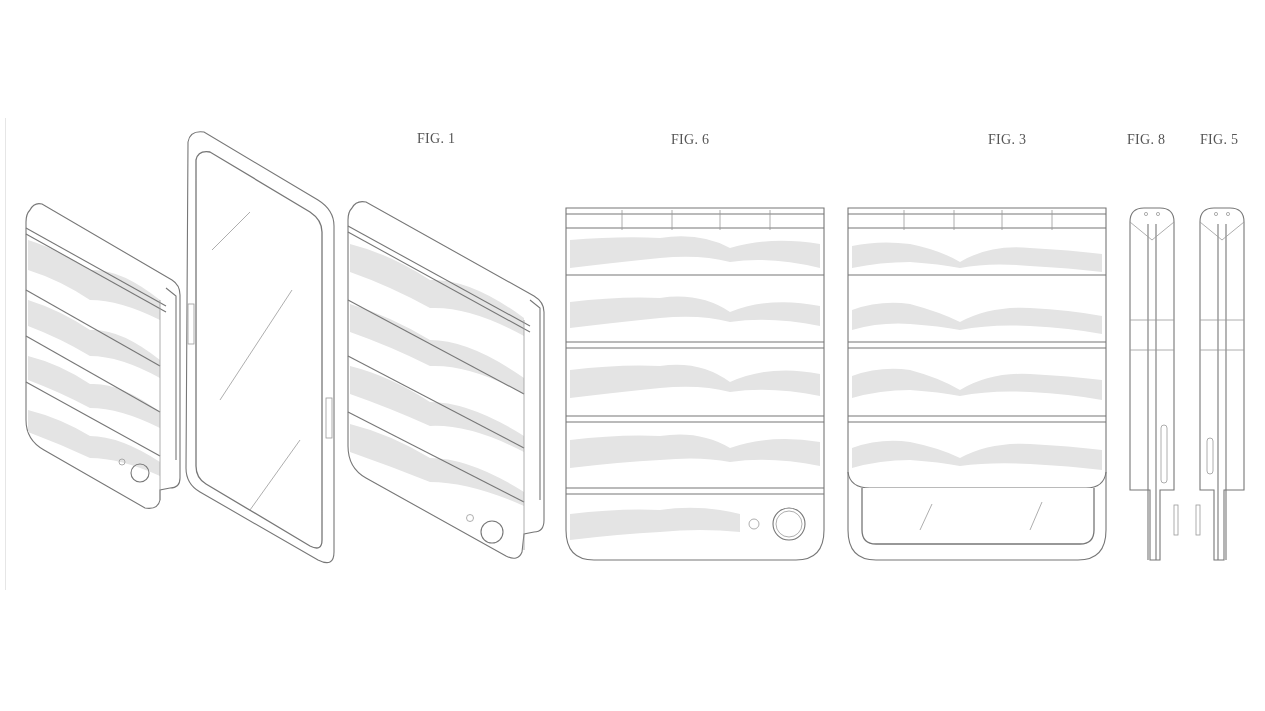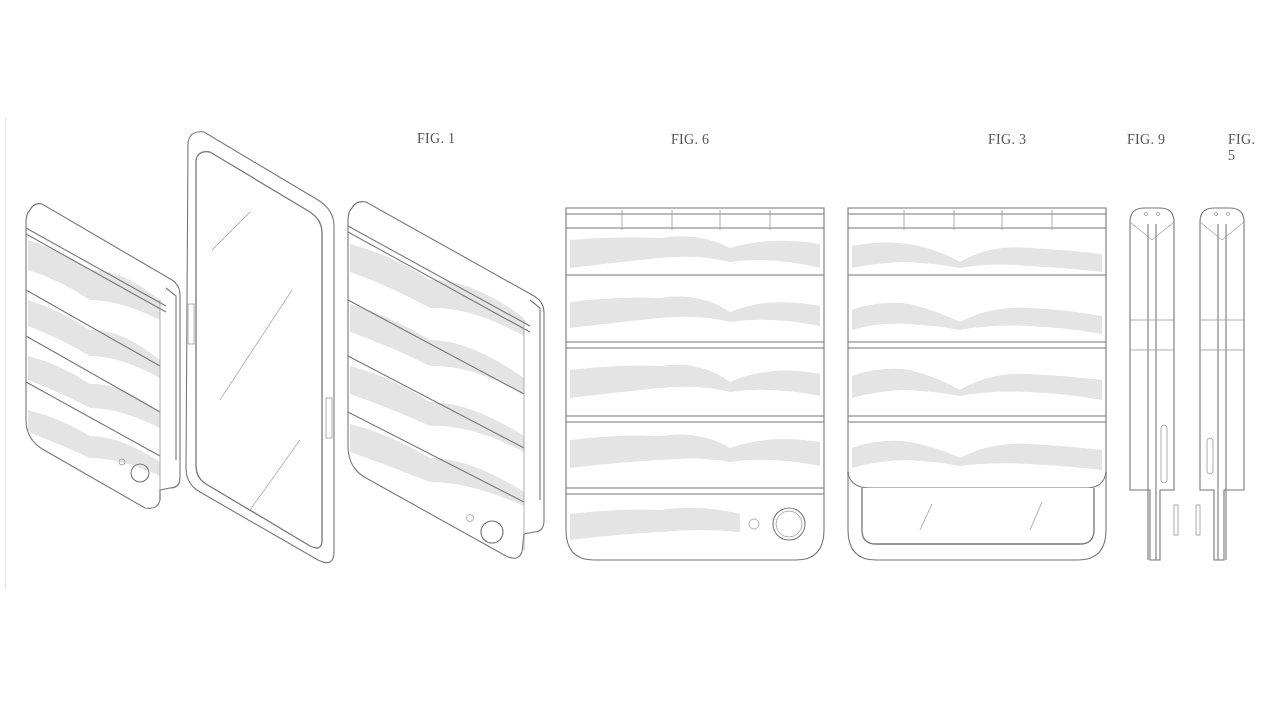--- a/index.html
+++ b/index.html
@@ -13,22 +13,22 @@
   .screen { fill:#fff; stroke:#777; stroke-width:1.3; }
 </style>
 </head>
 <body>
 
 <div class="sheet-edge"></div>
 
 <div class="fig-label" style="left:417px;top:131px;">FIG. 1</div>
 <div class="fig-label" style="left:671px;top:132px;">FIG. 6</div>
 <div class="fig-label" style="left:948px;top:132px;margin-left:40px;">FIG. 3</div>
-<div class="fig-label" style="left:1127px;top:132px;">FIG. 9</div>
-<div class="fig-label" style="left:1200px;top:132px;margin-left:28px;">FIG. 5</div>
+<div class="fig-label" style="left:1127px;top:132px;">FIG. 8</div>
+<div class="fig-label" style="left:1200px;top:132px;">FIG. 5</div>
 
 <svg width="1265" height="711" viewBox="0 0 1265 711">
 
   <g>
     <path class="ln" d="M30,210 Q34,202 42,204 L172,280 Q180,285 180,295 L180,478 Q180,488 170,488 L160,490 L160,500 Q158,510 145,508 L44,450 Q26,440 26,420 L26,222 Q26,214 30,210 Z"></path>
     <path class="wave" d="M28,240 Q60,250 90,270 Q120,268 160,300 L160,320 Q120,300 90,300 Q60,280 28,270 Z"></path>
     <path class="wave" d="M28,300 Q60,310 90,330 Q120,328 160,360 L160,378 Q120,356 90,356 Q60,338 28,326 Z"></path>
     <path class="wave" d="M28,356 Q60,364 90,384 Q120,382 160,412 L160,428 Q120,408 90,408 Q60,392 28,380 Z"></path>
     <path class="wave" d="M28,410 Q60,418 90,436 Q120,436 160,462 L160,476 Q120,458 90,458 Q60,444 28,432 Z"></path>
     <line class="ln" x1="26" y1="228" x2="166" y2="306"></line>

